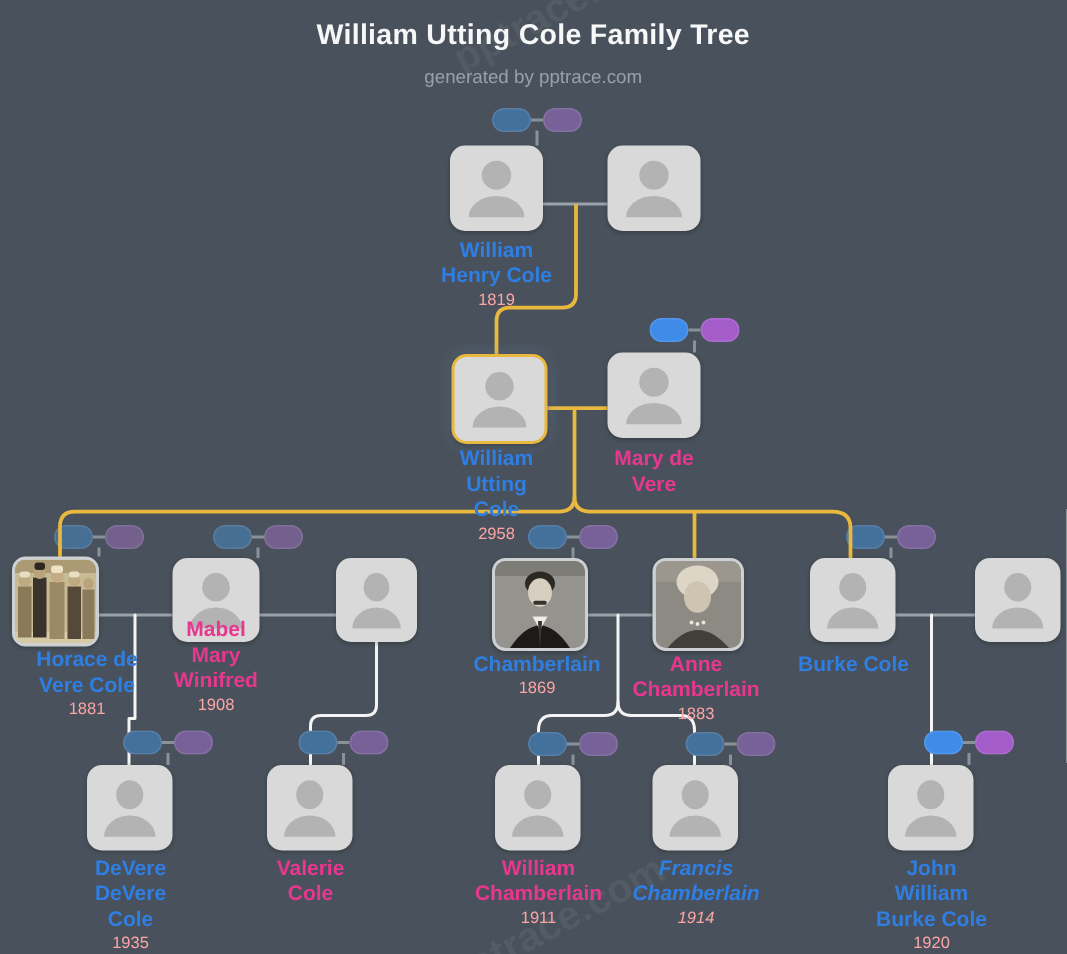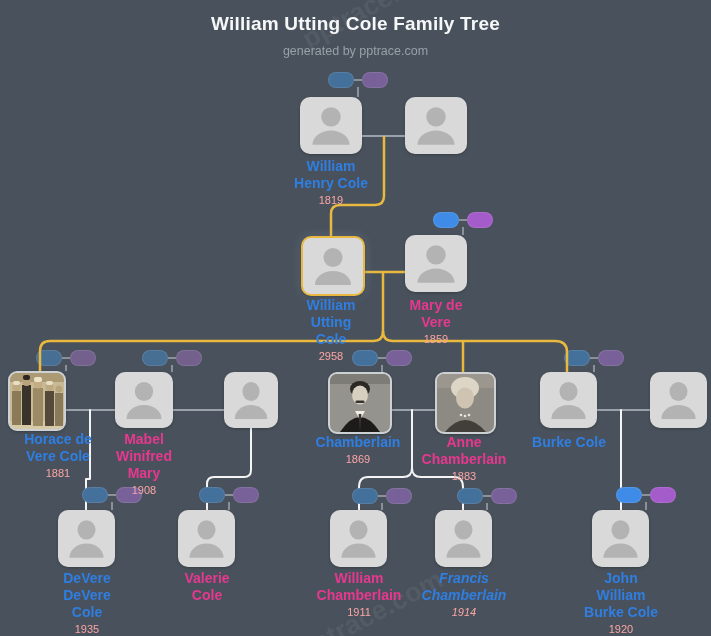--- a/index.html
+++ b/index.html
@@ -123,21 +123,20 @@
       </div>
       <div class="person-box" style="left: 405px; top: 235px; width: 62px; height: 57px;">
         <svg viewBox="0 0 60 56" preserveAspectRatio="none">
           <circle cx="30" cy="19.5" r="9.5" fill="#b3b3b3"></circle>
           <path d="M12 47 a18 14 0 0 1 36 0 z" fill="#b3b3b3"></path>
         </svg>
       </div>
       <div class="plabel" style="left: 376px; top: 297px;">
         <span class="nm female">Mary de</span>
         <span class="nm female">Vere</span>
-        <span class="year">1859</span>
       </div>
       <div class="pill-stub" style="left: 462px; top: 227px; height: 8px;"></div>
       <div class="pillpair" style="left: 433px; top: 212px;">
         <span class="pill" style="background:#3f8ce8"></span>
         <span class="pill-conn"></span>
         <span class="pill" style="background:#a55ccb"></span>
       </div>
       <div class="person-box photo" style="left: 8px; top: 371px; width: 54px; height: 56px;">
         <svg viewBox="0 0 54 56" preserveAspectRatio="none">
           <rect width="54" height="56" fill="#c9ba96"></rect>
@@ -171,24 +170,24 @@
         <span class="pill" style="background:#476f93"></span>
         <span class="pill-conn"></span>
         <span class="pill" style="background:#73608d"></span>
       </div>
       <div class="person-box" style="left: 115px; top: 372px; width: 58px; height: 56px;">
         <svg viewBox="0 0 60 56" preserveAspectRatio="none">
           <circle cx="30" cy="19.5" r="9.5" fill="#b3b3b3"></circle>
           <path d="M12 47 a18 14 0 0 1 36 0 z" fill="#b3b3b3"></path>
         </svg>
       </div>
-      <div class="plabel" style="left: 84px; top: 431px;">
+      <div class="plabel" style="left: 84px; top: 411px;">
         <span class="nm female">Mabel</span>
+        <span class="nm female">Mary</span>
         <span class="nm female">Winifred</span>
-        <span class="nm female">Mary</span>
         <span class="year">1908</span>
       </div>
       <div class="pill-stub" style="left: 171px; top: 365px; height: 7px;"></div>
       <div class="pillpair" style="left: 142px; top: 350px;">
         <span class="pill" style="background:#476f93"></span>
         <span class="pill-conn"></span>
         <span class="pill" style="background:#73608d"></span>
       </div>
       <div class="person-box" style="left: 224px; top: 372px; width: 54px; height: 56px;">
         <svg viewBox="0 0 60 56" preserveAspectRatio="none">

